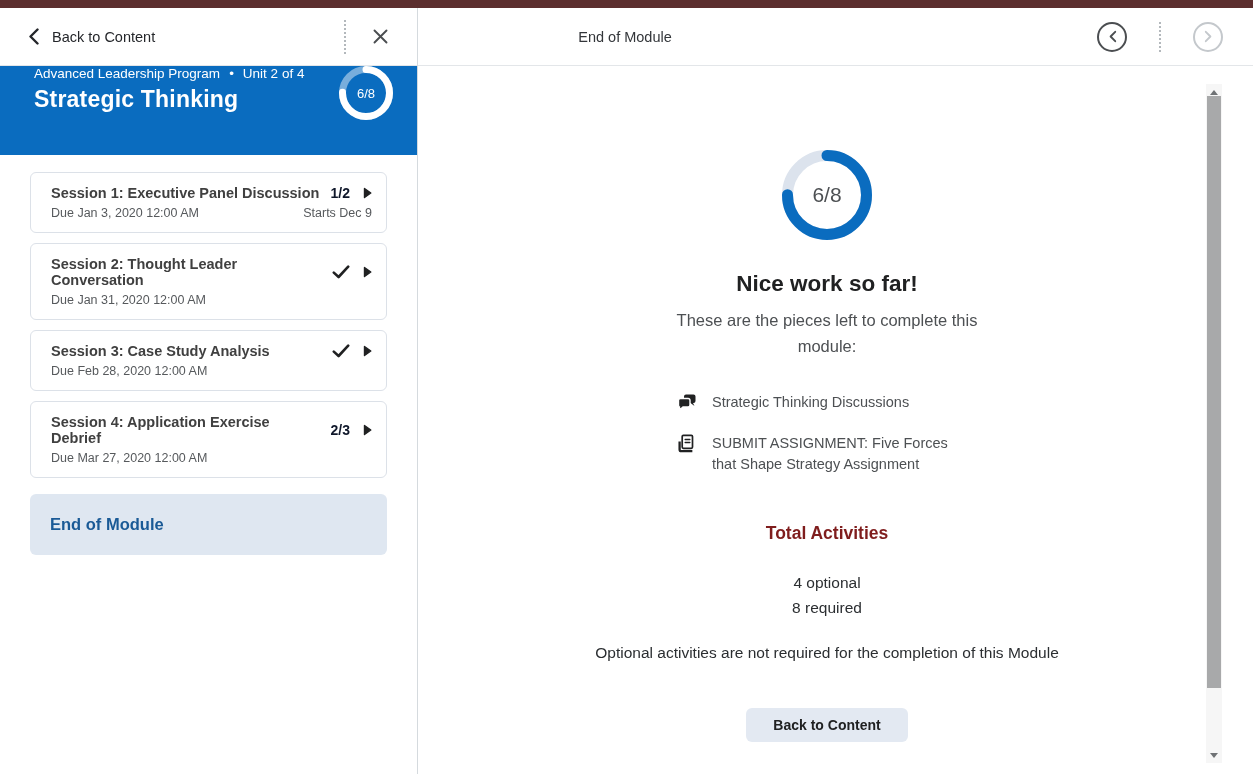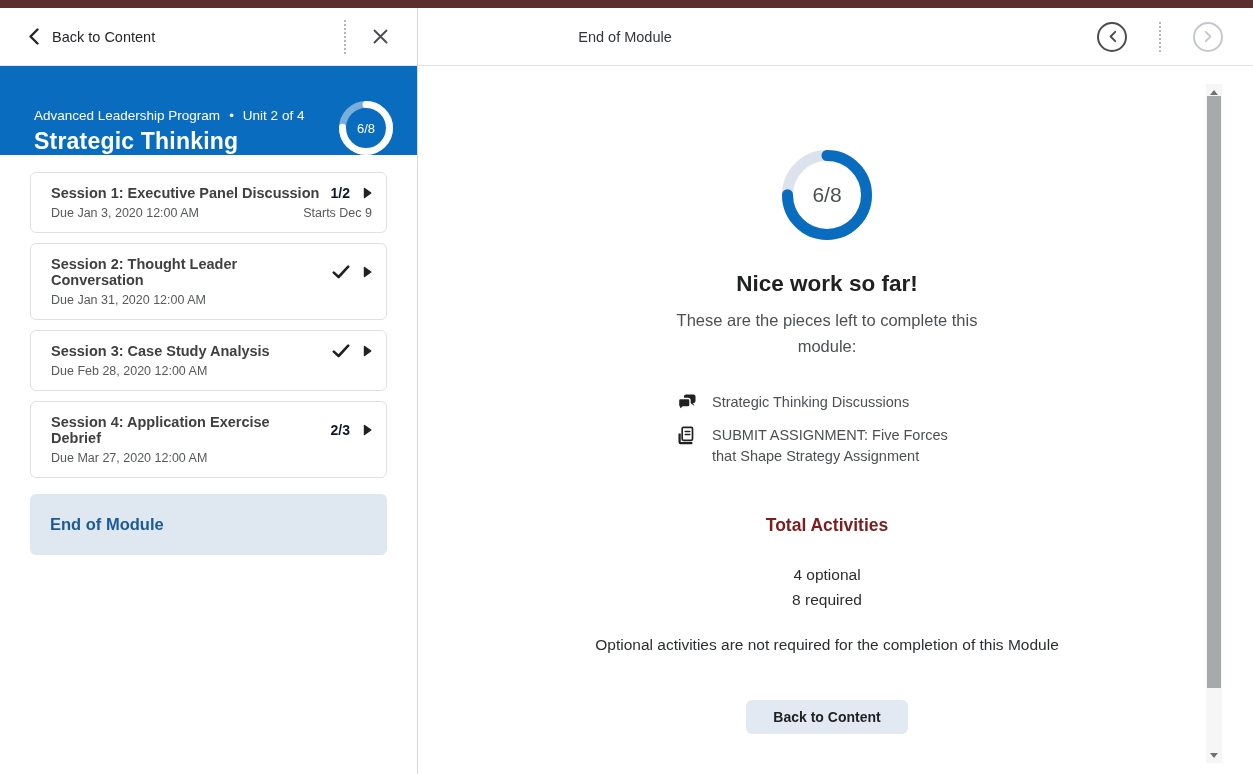--- a/index.html
+++ b/index.html
@@ -11,21 +11,21 @@
 
   
   .sidebar { width: 418px; flex: 0 0 418px; background: #fff; border-right: 1px solid #d5dade; display: flex; flex-direction: column; }
   .sb-header { height: 58px; flex: 0 0 58px; display: flex; align-items: center; padding: 0 26px 0 28px; border-bottom: 1px solid #e3e6e9; }
   .back-btn { display: flex; align-items: center; gap: 13px; cursor: pointer; background: none; border: none; font-family: inherit; font-size: 14.5px; color: #24262a; }
   .sb-header .spacer { flex: 1; }
   .dotted-divider { height: 34px; width: 0; border-left: 2px dotted #b3b8bc; }
   .sb-header .dotted-divider { margin-right: 24px; }
   .icon-btn { background: none; border: none; cursor: pointer; display: flex; align-items: center; justify-content: center; padding: 2px; }
 
-  .banner { height: 89px; flex: 0 0 89px; background: #0a6cbf; color: #fff; display: flex; align-items: flex-end; padding: 0 24px 0 34px; }
+  .banner { height: 89px; flex: 0 0 89px; background: #0a6cbf; color: #fff; display: flex; align-items: flex-start; padding: 0 24px 0 34px; }
   .banner-text { flex: 1; min-width: 0; }
   .banner-eyebrow { font-size: 13.5px; display: flex; align-items: center; gap: 9px; margin-bottom: 5px; }
   .banner-title { font-size: 23px; font-weight: 700; letter-spacing: .2px; }
 
   .session-list { padding: 17px 30px 0 30px; display: flex; flex-direction: column; gap: 10px; }
   .card { background: #fff; border: 1px solid #dce1e8; border-radius: 6px; padding: 12px 14px 12px 20px; cursor: pointer; }
   .card-row { display: flex; align-items: center; }
   .card-title { flex: 1; font-size: 14.5px; font-weight: 700; color: #404040; padding-right: 8px; }
   .card-right { display: flex; align-items: center; gap: 13px; }
   .card-status { font-size: 14px; font-weight: 700; color: #0f172a; }
@@ -45,21 +45,21 @@
   .nav-btn.disabled { border-color: #c4c8cc; color: #c4c8cc; cursor: default; }
   .nav-cluster .dotted-divider { height: 30px; margin: 0 32px; }
 
   .main-body { flex: 1; position: relative; overflow: hidden; }
   .content { margin-right: 17px; text-align: center; }
 
   .big-ring-wrap { margin-top: 84px; display: flex; justify-content: center; }
   .main-heading { margin-top: 31px; font-size: 22.5px; font-weight: 700; color: #202122; }
   .main-subheading { margin: 10px auto 0 auto; max-width: 332px; font-size: 16.5px; line-height: 26px; color: #4d5053; }
 
-  .remaining-list { margin-top: 33px; display: inline-flex; flex-direction: column; align-items: flex-start; gap: 12px; width: 300px; text-align: left; }
+  .remaining-list { margin-top: 33px; display: inline-flex; flex-direction: column; align-items: flex-start; gap: 20px; width: 300px; text-align: left; }
   .remaining-item { display: flex; align-items: flex-start; gap: 15px; }
   .remaining-item .ric { flex: 0 0 20px; padding-top: 1px; }
   .remaining-label { font-size: 14.5px; line-height: 21px; color: #4d5053; max-width: 264px; }
 
   .totals-heading { margin-top: 48px; font-size: 17.5px; font-weight: 700; color: #7f1d1d; }
   .totals-counts { margin-top: 26px; font-size: 15.5px; line-height: 25px; color: #2b2e31; }
   .totals-note { margin-top: 24px; font-size: 15.5px; color: #2b2e31; }
 
   .back-content-btn { margin-top: 46px; background: #e3e9f2; color: #202122; border: none; border-radius: 6px; padding: 9px 27px; font-family: inherit; font-size: 14px; font-weight: 700; cursor: pointer; }
 

